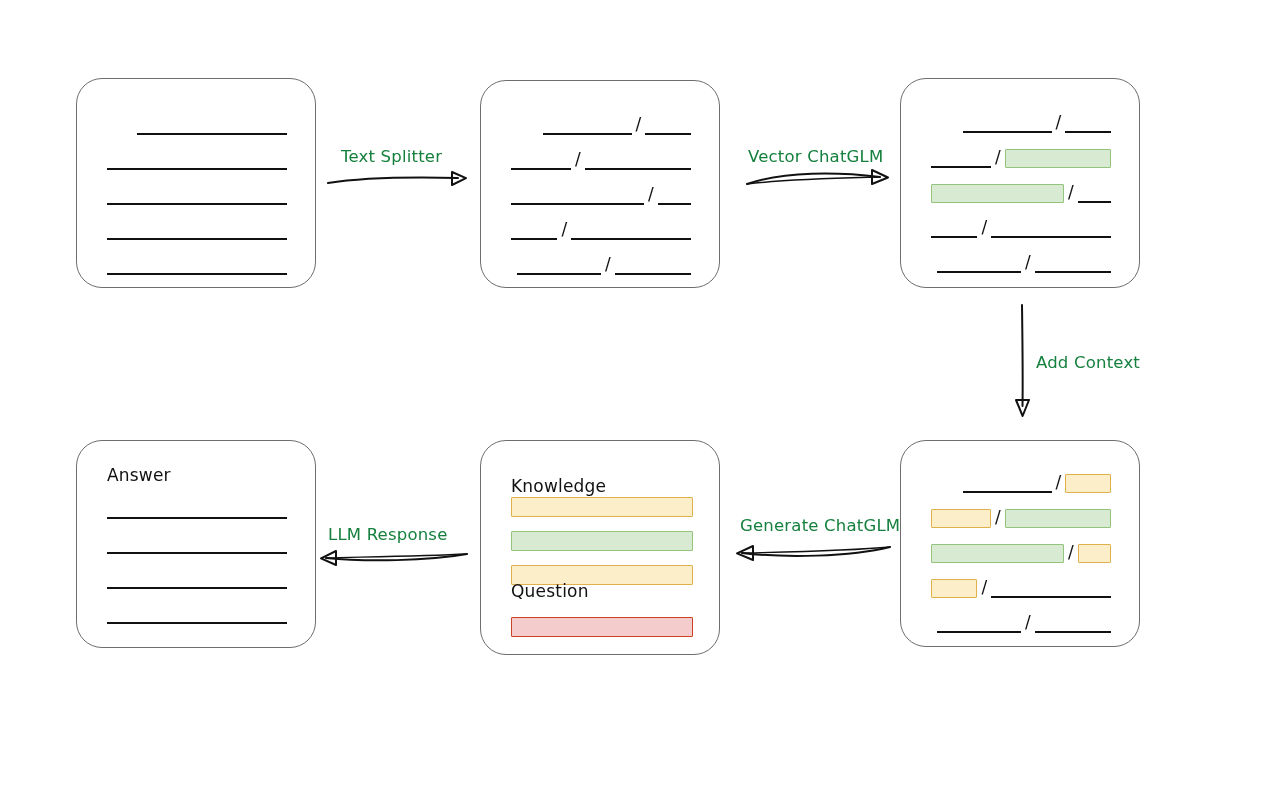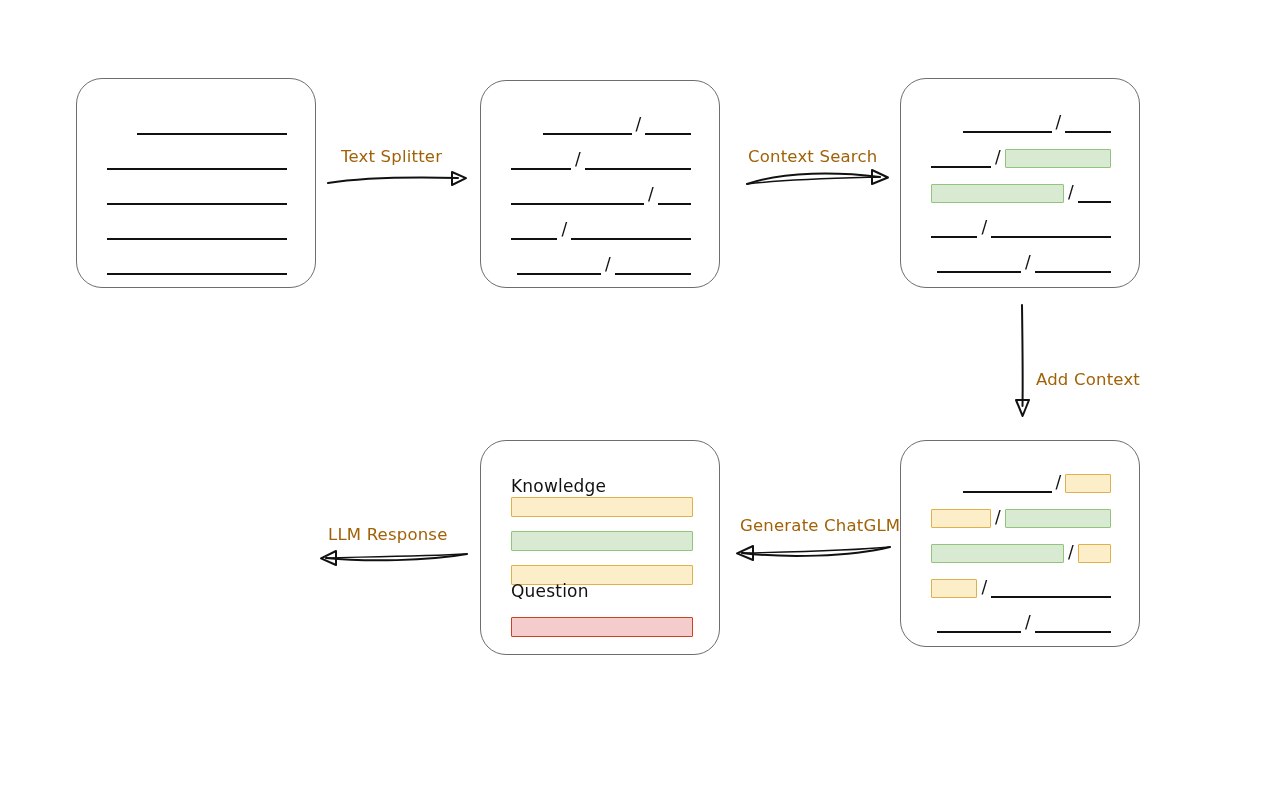--- a/index.html
+++ b/index.html
@@ -95,21 +95,21 @@
   .bar.green  { background: #d9ead3; border: 1.5px solid #93c47d; }
   .bar.yellow { background: #fdeeca; border: 1.5px solid #e0b14a; }
   .bar.red    { background: #f4cccc; border: 1.5px solid #cc4125; }
 
   
   .arrow-label {
     position: absolute;
     font-family: "DejaVu Sans", sans-serif;
     font-size: 16.5px;
     letter-spacing: 0.2px;
-    color: #a16207;
+    color: #15803d;
     white-space: nowrap;
   }
   .arrow-svg { position: absolute; overflow: visible; }
 
   .caption {
     position: absolute;
     font-family: "DejaVu Sans", sans-serif;
     font-size: 16.5px;
     letter-spacing: 0.2px;
     color: #111111;
@@ -203,21 +203,21 @@
             <div class="rule"></div>
           </div>
           <div class="slash">/</div>
           <div class="seg" style="width: 78px;">
             <div class="rule"></div>
           </div>
         </div>
       </div>
   </div>
 
-  <div class="arrow-label" style="left:748px; top:147px;">Context Search</div>
+  <div class="arrow-label" style="left:748px; top:147px;">Vector ChatGLM</div>
   <svg class="arrow-svg" style="left:744px; top:163px;" width="148" height="30" viewBox="0 0 148 30">
     <path d="M3,21 C40,8 95,9 136,14" fill="none" stroke="#111" stroke-width="2" stroke-linecap="round"></path>
     <path d="M3,21 C45,16 100,15 136,14" fill="none" stroke="#111" stroke-width="1.4" stroke-linecap="round"></path>
     <path d="M128,7 L144,14.5 L128,21 Z" fill="none" stroke="#111" stroke-width="2" stroke-linejoin="round"></path>
   </svg>
 
   <div class="box" style="left:900px; top:78px; width:240px; height:210px;">
     <div class="lines" id="rows-2">
         <div class="line-row" style="top: 34px;">
           <div class="spacer" style="width: 32px;"></div>
@@ -258,26 +258,51 @@
             <div class="rule"></div>
           </div>
           <div class="slash">/</div>
           <div class="seg" style="width: 78px;">
             <div class="rule"></div>
           </div>
         </div>
       </div>
   </div>
 
-  <div class="arrow-label" style="left:1036px; top:370px;text-align:center;">Add Context</div>
+  <div class="arrow-label" style="left:1036px; top:353px;text-align:center;">Add Context</div>
   <svg class="arrow-svg" style="left:1007px; top:302px;" width="32" height="118" viewBox="0 0 32 118">
     <path d="M15,3 C15.5,40 16,75 15.5,104" fill="none" stroke="#111" stroke-width="2" stroke-linecap="round"></path>
     <path d="M9,98 L15.6,114 L22,98 Z" fill="none" stroke="#111" stroke-width="2" stroke-linejoin="round"></path>
   </svg>
 
+  <div class="box" style="left:76px; top:440px; width:240px; height:208px;">
+    <div class="box-title" style="left:30px; top:24px;">Answer</div>
+    <div class="lines" id="rows-answer">
+        <div class="line-row" style="top: 58px;">
+          <div class="seg" style="width: 180px;">
+            <div class="rule"></div>
+          </div>
+        </div>
+        <div class="line-row" style="top: 93px;">
+          <div class="seg" style="width: 180px;">
+            <div class="rule"></div>
+          </div>
+        </div>
+        <div class="line-row" style="top: 128px;">
+          <div class="seg" style="width: 180px;">
+            <div class="rule"></div>
+          </div>
+        </div>
+        <div class="line-row" style="top: 163px;">
+          <div class="seg" style="width: 180px;">
+            <div class="rule"></div>
+          </div>
+        </div>
+      </div>
+  </div>
 
   <div class="arrow-label" style="left:328px; top:525px;">LLM Response</div>
   <svg class="arrow-svg" style="left:318px; top:543px;" width="152" height="28" viewBox="0 0 152 28">
     <path d="M149,11 C110,18 48,19 8,15" fill="none" stroke="#111" stroke-width="2" stroke-linecap="round"></path>
     <path d="M149,11 C108,13 46,14 8,15" fill="none" stroke="#111" stroke-width="1.3" stroke-linecap="round"></path>
     <path d="M18,8 L3,15.3 L18,22 Z" fill="none" stroke="#111" stroke-width="2" stroke-linejoin="round"></path>
   </svg>
 
   <div class="box" style="left:480px; top:440px; width:240px; height:215px;">
     <div class="box-title" style="left:30px; top:35px;">Knowledge</div>

